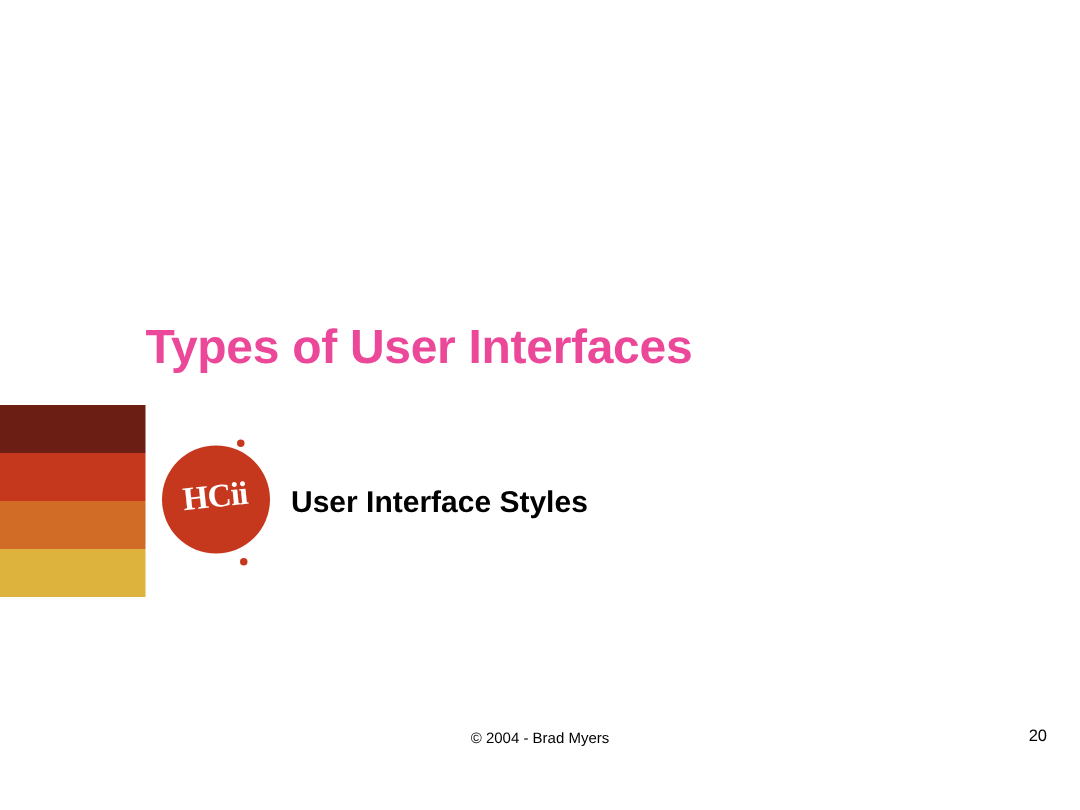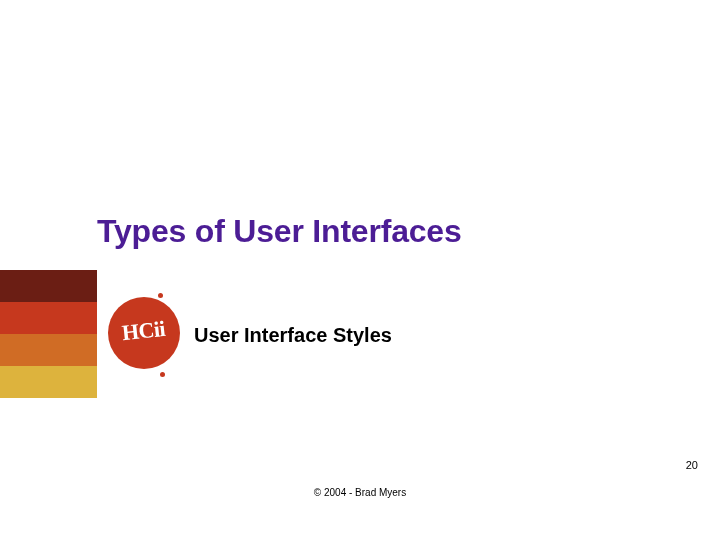--- a/index.html
+++ b/index.html
@@ -13,21 +13,21 @@
     width: 720px;
     height: 540px;
     position: relative;
   }
   .title {
     position: absolute;
     left: 97px;
     top: 213px;
     font-size: 32px;
     font-weight: 700;
-    color: #4c1d95;
+    color: #ec4899;
     letter-spacing: -0.2px;
   }
   .sidebar {
     position: absolute;
     left: 0;
     top: 270px;
     width: 97px;
   }
   .bar {
     width: 97px;
@@ -84,21 +84,21 @@
     left: 0;
     width: 720px;
     top: 487px;
     text-align: center;
     font-size: 10px;
     color: #000;
   }
   .page-num {
     position: absolute;
     right: 22px;
-    top: 459px;
+    top: 485px;
     font-size: 11px;
     color: #000;
   }
 </style>
 </head>
 <body>
 
 <div class="slide">
 
   <div class="title">Types of User Interfaces</div>

